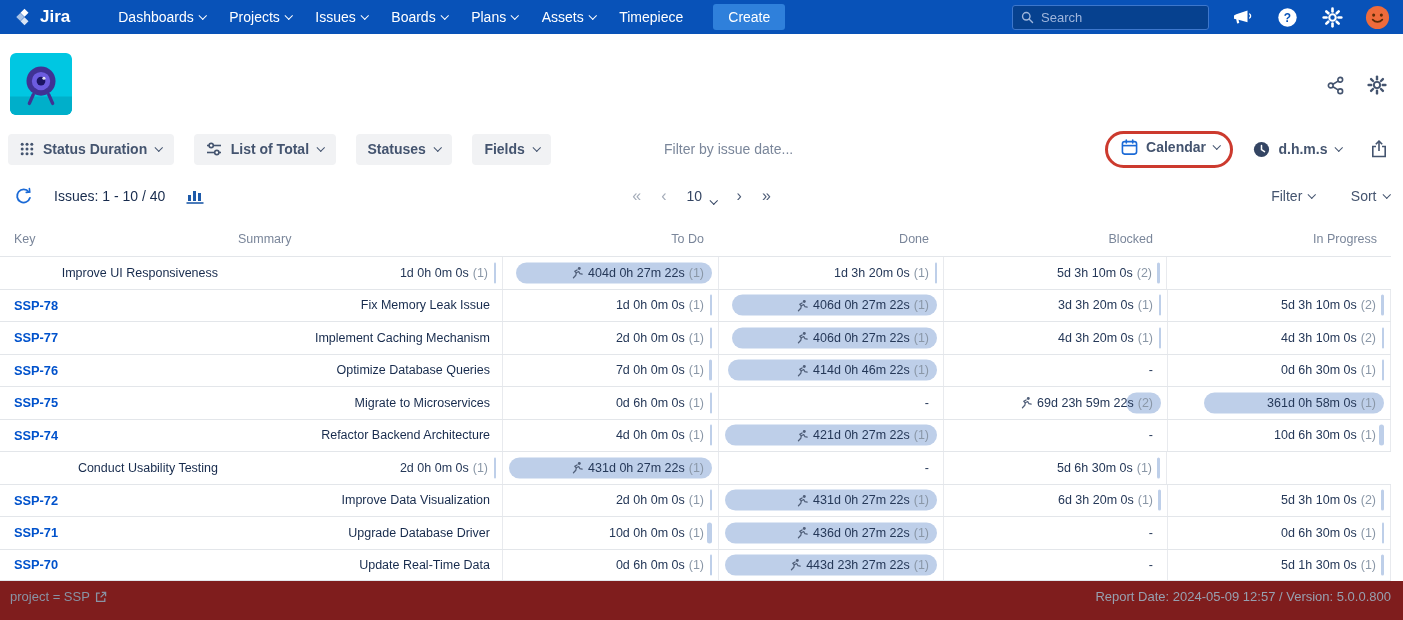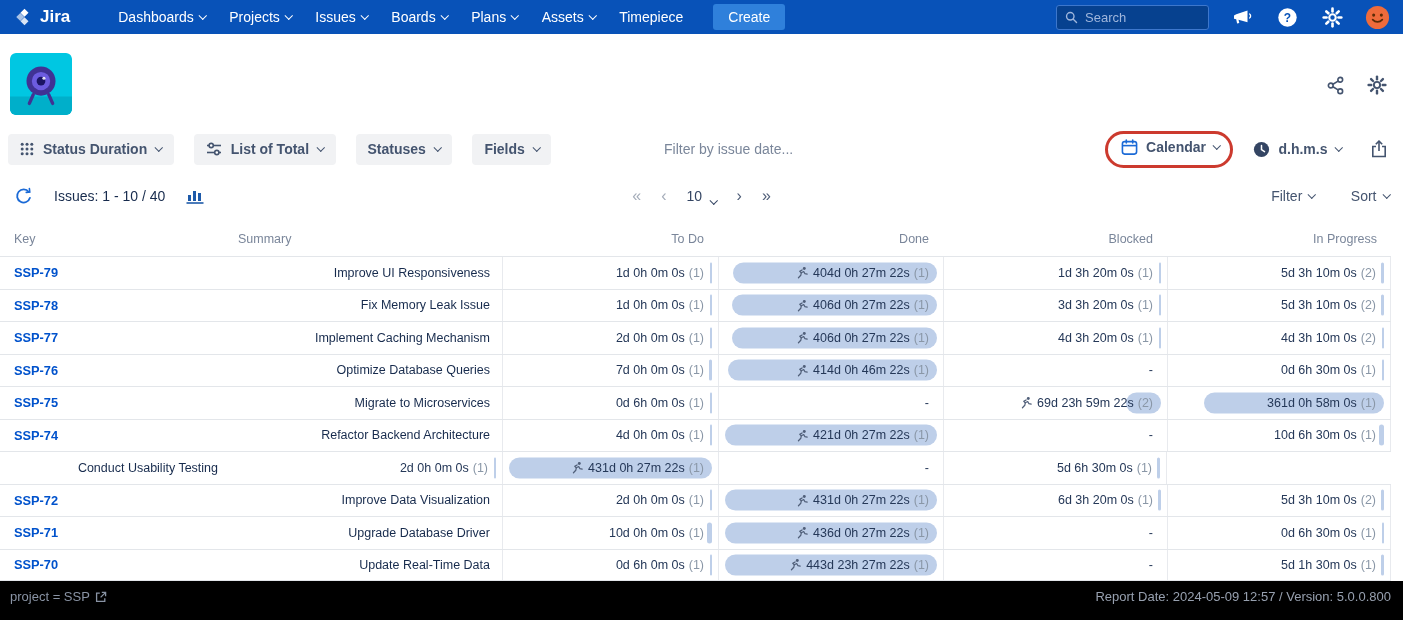--- a/index.html
+++ b/index.html
@@ -16,21 +16,21 @@
   
   .navbar { height:34px; background:#0852B8; color:#fff; display:flex; align-items:center;
             padding:0 14px; gap:24px; }
   .brand { display:flex; align-items:center; gap:5px; font-size:17px; font-weight:700; margin-right:24px; }
   .nav-menu { display:flex; align-items:center; gap:24px; }
   .nav-item { display:flex; align-items:center; gap:6px; font-size:14px; font-weight:500; }
   .create-btn { background:#2F80DB; color:#fff; font-size:14px; font-weight:500;
                 padding:5px 15px; border-radius:3px; margin-left:6px; }
   .nav-right { margin-left:auto; display:flex; align-items:center; gap:21px; }
   .search-box { display:flex; align-items:center; gap:7px; background:#06418F;
-                border:1px solid #3D77CC; border-radius:3px; height:25px; width:153px; padding:0 8px; }
+                border:1px solid #3D77CC; border-radius:3px; height:25px; width:197px; padding:0 8px; }
   .search-box input { flex:1; min-width:0; background:transparent; border:none; outline:none;
                       color:#fff; font-size:13px; }
   .search-box input::placeholder { color:#9FB6DC; }
   .nav-icon { width:24px; height:24px; display:flex; align-items:center; justify-content:center; }
 
   
   .header { position:relative; height:94px; background:#fff; }
   .app-avatar { position:absolute; left:10px; top:19px; width:62px; height:62px; border-radius:6px; overflow:hidden; }
   .selects { position:absolute; left:83px; top:11px; }
   .sel-row { display:flex; align-items:center; gap:14px; }
@@ -82,21 +82,21 @@
   .cell.num { justify-content:flex-end; padding-right:14px; }
   .cell:nth-child(n+3) { border-left:1px solid #E8EAEE; }
   .cell:last-child { border-right:1px solid #E8EAEE; }
   .bar { position:absolute; right:6px; top:50%; transform:translateY(-50%); height:21px;
          min-width:2px; max-width:calc(100% - 12px); background:#BECFE9; border-radius:10.5px; }
   .val { position:relative; display:inline-flex; align-items:center; gap:4px; white-space:nowrap; color:#253858; }
   .cnt { color:#8A97A7; }
 
   
   .footer { height:39px; display:flex; align-items:flex-start; justify-content:space-between;
-            padding:8px 12px 0 10px; color:#97A0AF; font-size:13px; background:#000000; }
+            padding:8px 12px 0 10px; color:#97A0AF; font-size:13px; background:#7f1d1d; }
   .footer-left { display:flex; align-items:center; gap:5px; color:#8993A4; }
 </style>
 </head>
 <body>
 
 <nav class="navbar">
   <div class="brand">
     <span>
       <svg width="21" height="21" viewBox="0 0 24 24">
         <path fill="#fff" d="M12 2l4.6 4.6L12 11.2 7.4 6.6z"></path>
@@ -364,23 +364,20 @@
   <div class="thead">
     <div class="th first">Key</div>
     <div class="th sum-h">Summary</div>
     <div class="th num-h">To Do</div>
     <div class="th num-h">Done</div>
     <div class="th num-h">Blocked</div>
     <div class="th num-h">In Progress</div>
   </div>
   <div id="tbody">
       <div class="trow">
-        <div class="cell keyc">
-          <a href="#">SSP-79</a>
-        </div>
         <div class="cell sumc">
           <span>Improve UI Responsiveness</span>
         </div>
         <div class="cell num">
           <div class="bar" style="width:0.30%"></div>
           <span class="val">
             <span>1d 0h 0m 0s</span>
             <span class="cnt">(1)</span>
           </span>
         </div>

